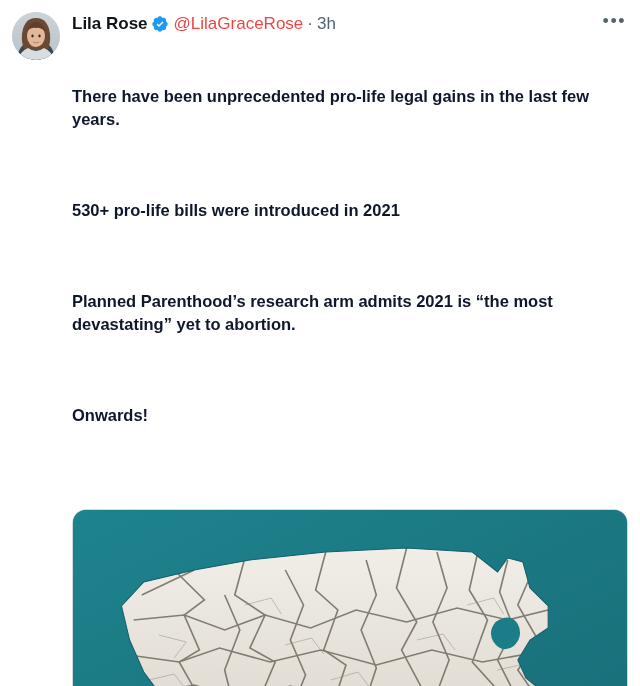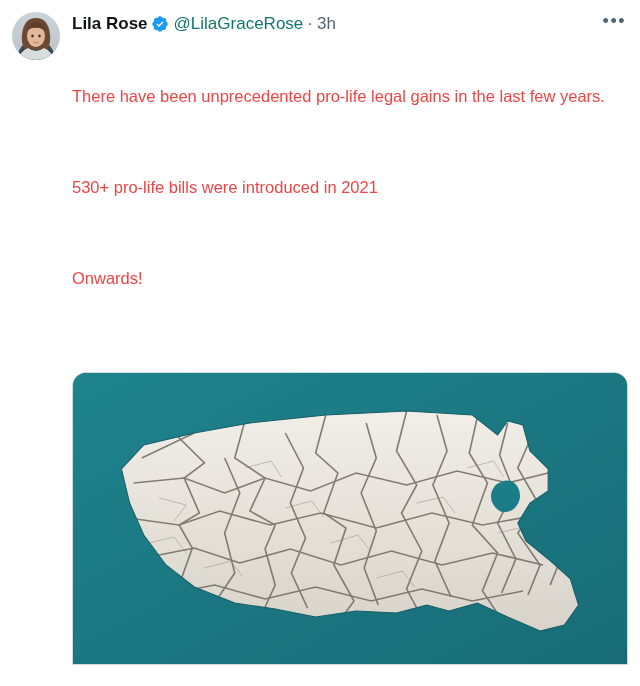--- a/index.html
+++ b/index.html
@@ -58,21 +58,21 @@
     font-weight: bold;
     color: #0f1419;
     font-size: 17px;
   }
   .verified {
     margin-left: 3px;
     display: inline-flex;
     align-items: center;
   }
   .handle {
-    color: #0f766e;
+    color: #ef4444;
     margin-left: 5px;
     font-size: 17px;
   }
   .dot-sep {
     color: #536471;
     margin: 0 4px;
     font-size: 17px;
   }
   .timestamp {
     color: #536471;
@@ -85,24 +85,25 @@
     color: #536471;
     font-size: 18px;
     letter-spacing: 1.5px;
     line-height: 14px;
     cursor: pointer;
   }
 
   .tweet-text {
     font-size: 16.5px;
     line-height: 23px;
-    color: #ef4444;
+    color: #0f172a;
     margin-top: 3px;
     white-space: pre-wrap;
     word-wrap: break-word;
+    font-weight: bold;
   }
   .tweet-para {
     margin: 0 0 22px 0;
   }
   .tweet-para:last-child { margin-bottom: 12px; }
 
   .card {
     margin-top: 24px;
     border: 1px solid #cfd9de;
     border-radius: 14px 14px 0 0;
@@ -165,20 +166,21 @@
           </svg>
         </span>
         <span class="handle">@LilaGraceRose</span>
         <span class="dot-sep">·</span>
         <span class="timestamp">3h</span>
       </div>
 
       <div class="tweet-text">
         <p class="tweet-para">There have been unprecedented pro-life legal gains in the last few years.</p>
         <p class="tweet-para">530+ pro-life bills were introduced in 2021</p>
+        <p class="tweet-para">Planned Parenthood’s research arm admits 2021 is “the most devastating” yet to abortion.</p>
         <p class="tweet-para">Onwards!</p>
       </div>
 
       <div class="card">
         <div class="card-image">
           <svg viewBox="0 0 548 291" preserveAspectRatio="none" aria-hidden="true">
             <defs>
               <linearGradient id="teal" x1="0" y1="0" x2="1" y2="1">
                 <stop offset="0%" stop-color="#1e838d"></stop>
                 <stop offset="100%" stop-color="#176c77"></stop>

